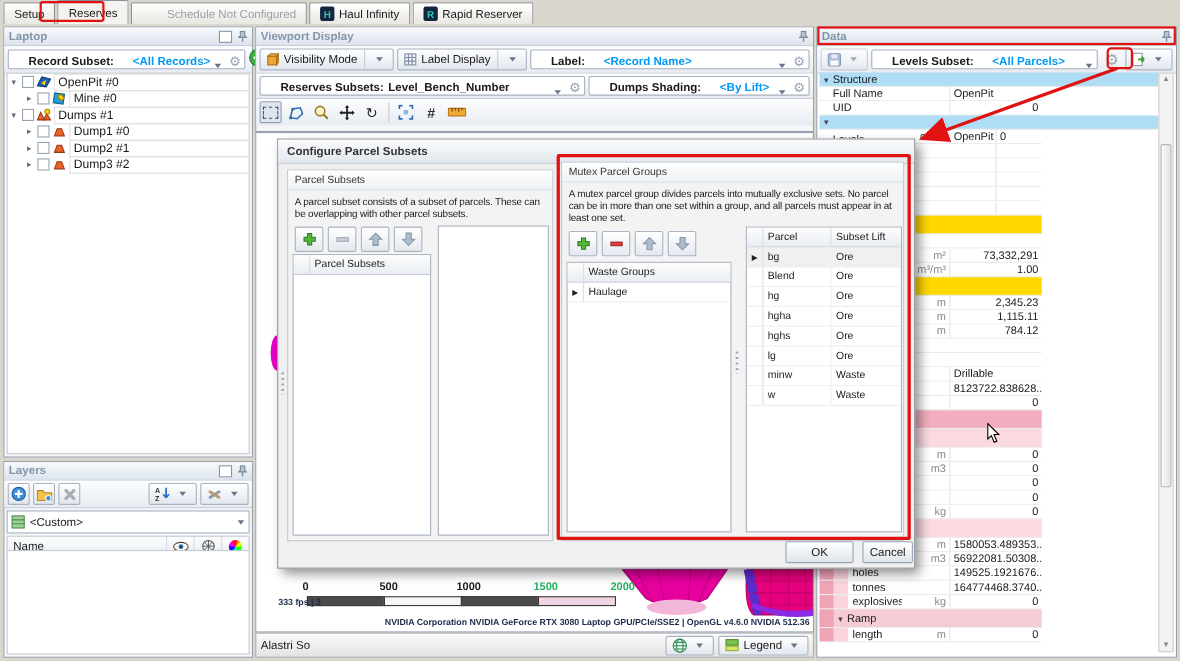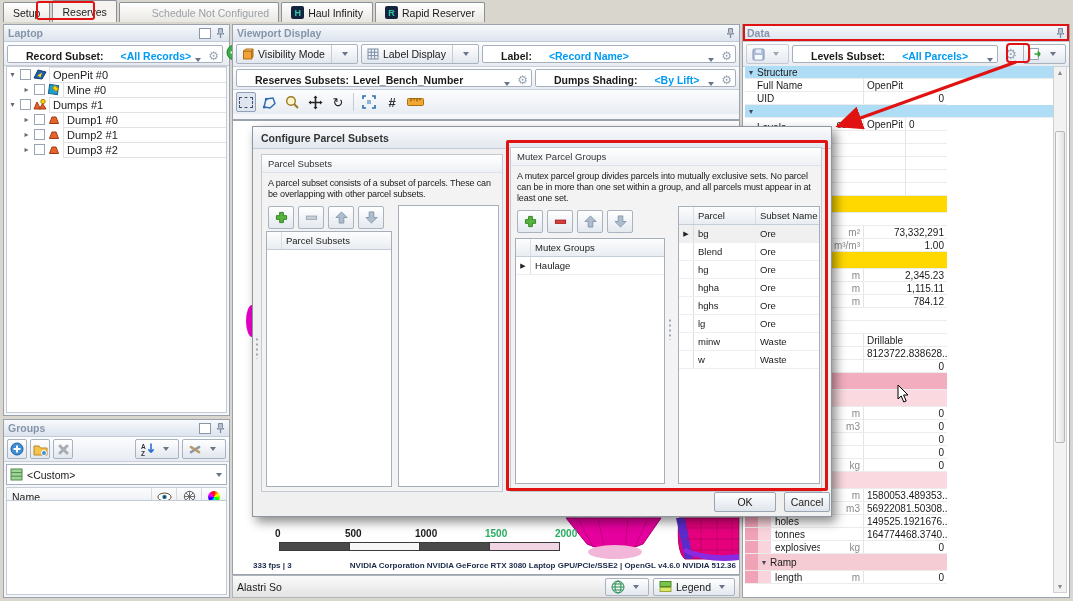--- a/index.html
+++ b/index.html
@@ -53,21 +53,21 @@
         background:linear-gradient(#fdfdfd,#e9edf2);border:1px solid #c5cdd7;}
   .lgrh .col{border-left:1px solid #d5dae1;width:24px;height:100%;display:flex;align-items:center;justify-content:center;}
   .layersbody{position:absolute;left:2px;top:80px;right:2px;bottom:2px;background:#fff;border:1px solid #c4cad2;}
   .cwheel{width:12px;height:12px;border-radius:50%;
           background:conic-gradient(#f00,#ff0,#0f0,#0ff,#00f,#f0f,#f00);}
   
   .viewport{position:absolute;left:232px;top:120px;width:508px;height:455px;background:#fff;
             border:1px solid #9aa2ad;box-sizing:border-box;overflow:hidden;}
   .scaleseg{position:absolute;height:9px;border:1px solid #3a3a3a;box-sizing:border-box;}
   .ticklab{position:absolute;font-size:10px;font-weight:bold;}
-  .fps{position:absolute;left:4px;bottom:4px;font-size:8px;font-weight:bold;color:#1b2a4a;padding-left:16px;}
+  .fps{position:absolute;left:4px;bottom:22px;font-size:8px;font-weight:bold;color:#1b2a4a;padding-left:16px;}
   .gpu{position:absolute;right:3px;bottom:4px;font-size:8px;font-weight:bold;color:#1b2a4a;text-align:center;}
   .vbottom{position:absolute;left:232px;top:575px;width:508px;height:23px;box-sizing:border-box;
            background:linear-gradient(#fbfbfb,#e3e3e3);border:1px solid #b0b5bc;
            display:flex;align-items:center;padding:0 4px;}
   
   .grid{position:absolute;left:2px;top:41px;width:312px;}
   .grow{display:flex;align-items:center;height:13px;background:#fff;border-bottom:1px solid #ececec;box-sizing:border-box;}
   .grow.tall{height:17px;}
   .g-blue{background:#aeddf5;}
   .g-yellow{background:#ffd800;}
@@ -217,21 +217,21 @@
           <span class="ticon"><svg width="14" height="13" viewBox="0 0 14 13">
               <path d="M2.5 10.5 L5 4 H9 L11.5 10.5 Z" fill="#e8622a" stroke="#9c3a10"></path>
             </svg></span>
           <span class="tlabel">Dump3 #2</span>
         </div>
       </div>
   </div>
 
   <div class="panel" style="left:3px;top:419px;width:227px;height:179px;">
     <div class="ptitle">
-      <span>Groups</span>
+      <span>Layers</span>
         <span class="sp"></span>
       <span class="winbtn"></span>
       <span class="pin">
           <svg width="9" height="11" viewBox="0 0 9 11">
             <path d="M2.5 0.5 h4 v4 l1.5 1.5 h-7 l1.5 -1.5 Z" fill="#b9c3d0" stroke="#7d8a9c"></path>
             <line x1="4.5" y1="6" x2="4.5" y2="10" stroke="#7d8a9c" stroke-width="1.3"></line>
           </svg>
         </span>
     </div>
     <div class="toolbar">
@@ -706,34 +706,34 @@
           </span>
         <span class="dlgbtn">
             <svg width="13" height="13" viewBox="0 0 14 14">
               <path d="M7 13 L1 7 H4.5 V1 H9.5 V7 H13 Z" fill="#aebdcd" stroke="#8496aa"></path>
             </svg>
           </span>
       </div>
       <div class="list" style="left:4px;top:90px;width:150px;height:246px;">
         <div class="lhead">
             <span class="selcol"></span>
-            <span class="hcell" style="flex:1;border-right:none;">Mutex Groups</span>
+            <span class="hcell" style="flex:1;border-right:none;">Waste Groups</span>
           </div>
         <div id="mutex-rows">
             <div class="drow">
               <span class="selcol">▶</span>
               <span class="dcell" style="flex: 1 1 0%; border-right: none;">Haulage</span>
             </div>
           </div>
       </div>
       <div class="list" style="left:167px;top:58px;width:142px;height:278px;">
         <div class="lhead">
           <span class="selcol"></span>
           <span class="hcell" style="width:62px;">Parcel</span>
-          <span class="hcell" style="flex:1;border-right:none;">Subset Name</span>
+          <span class="hcell" style="flex:1;border-right:none;">Subset Lift</span>
         </div>
         <div id="parcel-rows">
             <div class="drow" style="background: rgb(240, 240, 240);">
               <span class="selcol">▶</span>
               <span class="dcell" style="width: 62px;">bg</span>
               <span class="dcell" style="flex: 1 1 0%; border-right: none;">Ore</span>
             </div>
             <div class="drow">
               <span class="selcol"></span>
               <span class="dcell" style="width: 62px;">Blend</span>

